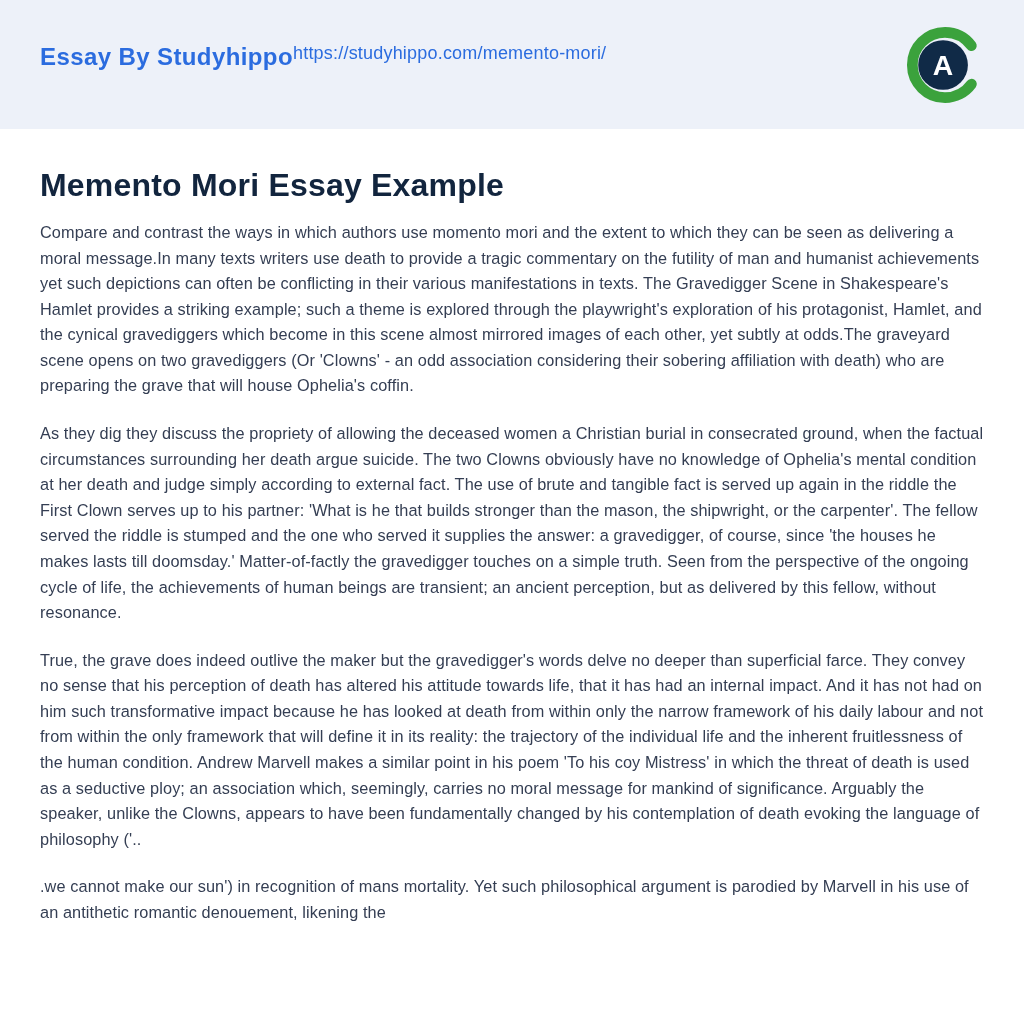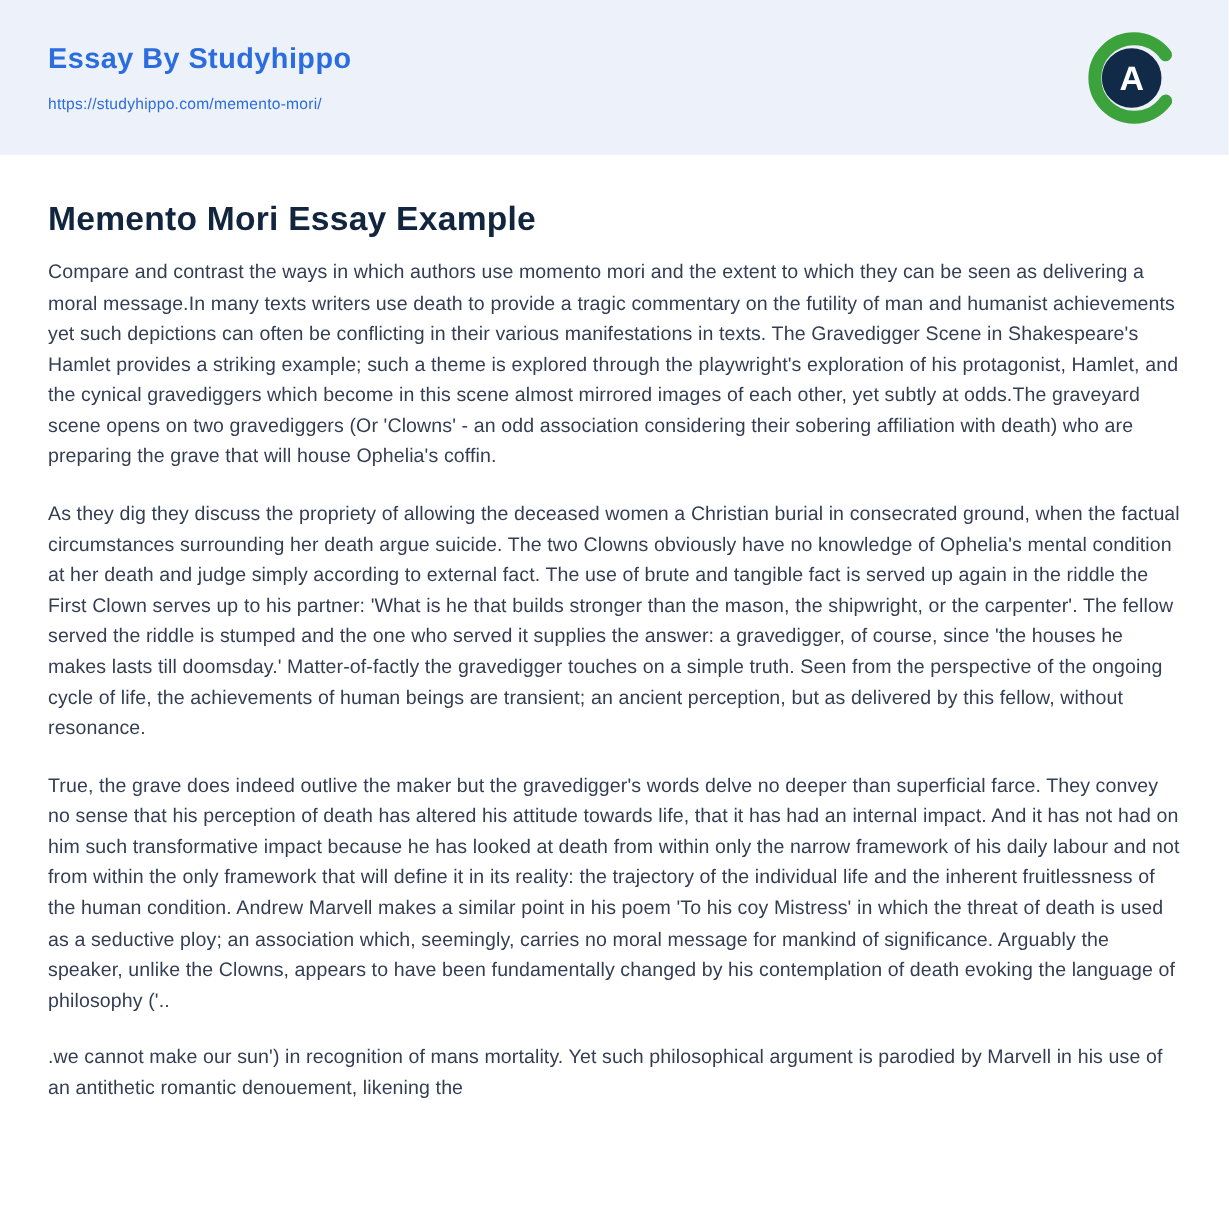--- a/index.html
+++ b/index.html
@@ -16,42 +16,42 @@
     overflow: hidden;
   }
   .header {
     background: #edf1f9;
     height: 129px;
     padding: 0 40px;
     display: flex;
     align-items: center;
     justify-content: space-between;
   }
-  .header-text { display: flex; flex-direction: column; }
+  .header-text { display: flex; }
   .site-title {
     color: #2b6cdf;
     font-size: 24px;
     font-weight: 700;
     letter-spacing: 0.4px;
     margin: 0 0 15px 0;
   }
   .site-url {
     color: #2b6cdf;
-    font-size: 13px;
+    font-size: 18px;
     font-weight: 400;
     letter-spacing: 0.2px;
     text-decoration: none;
   }
   .logo { width: 78px; height: 78px; flex: 0 0 auto; }
   .main {
     padding: 20px 40px 0 40px;
   }
   .article-title {
     color: #12253e;
-    font-size: 28px;
+    font-size: 32px;
     font-weight: 800;
     letter-spacing: 0.2px;
     margin: 18px 0 16px 0;
   }
   .article-paragraphs p {
     color: #343e53;
     font-size: 16.3px;
     line-height: 1.57;
     letter-spacing: 0.1px;
     margin: 0 0 22px 0;

